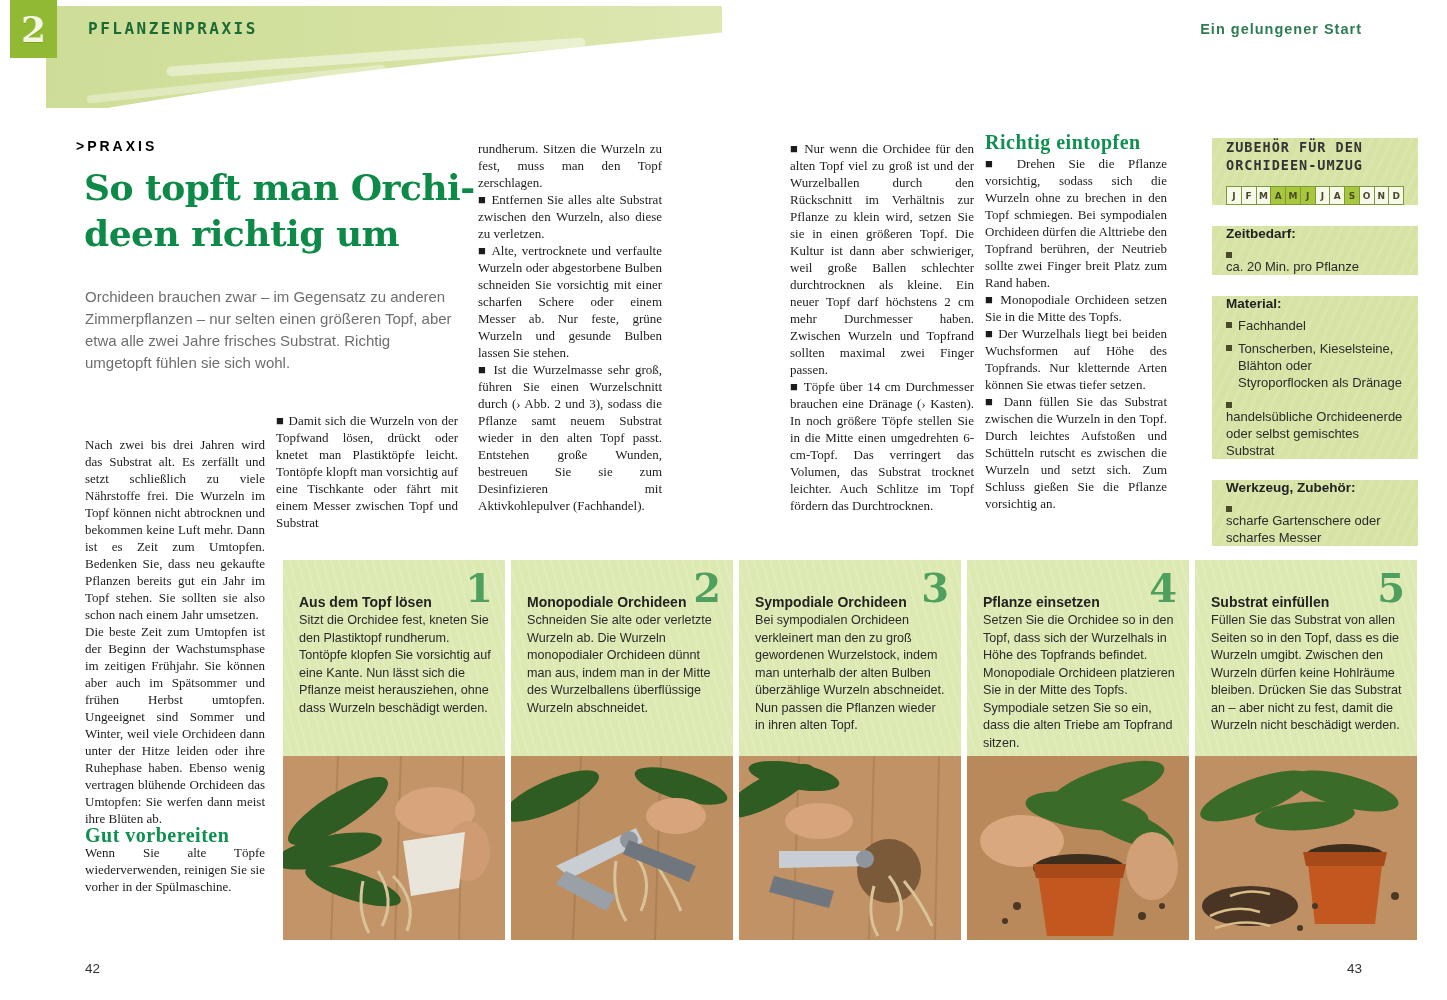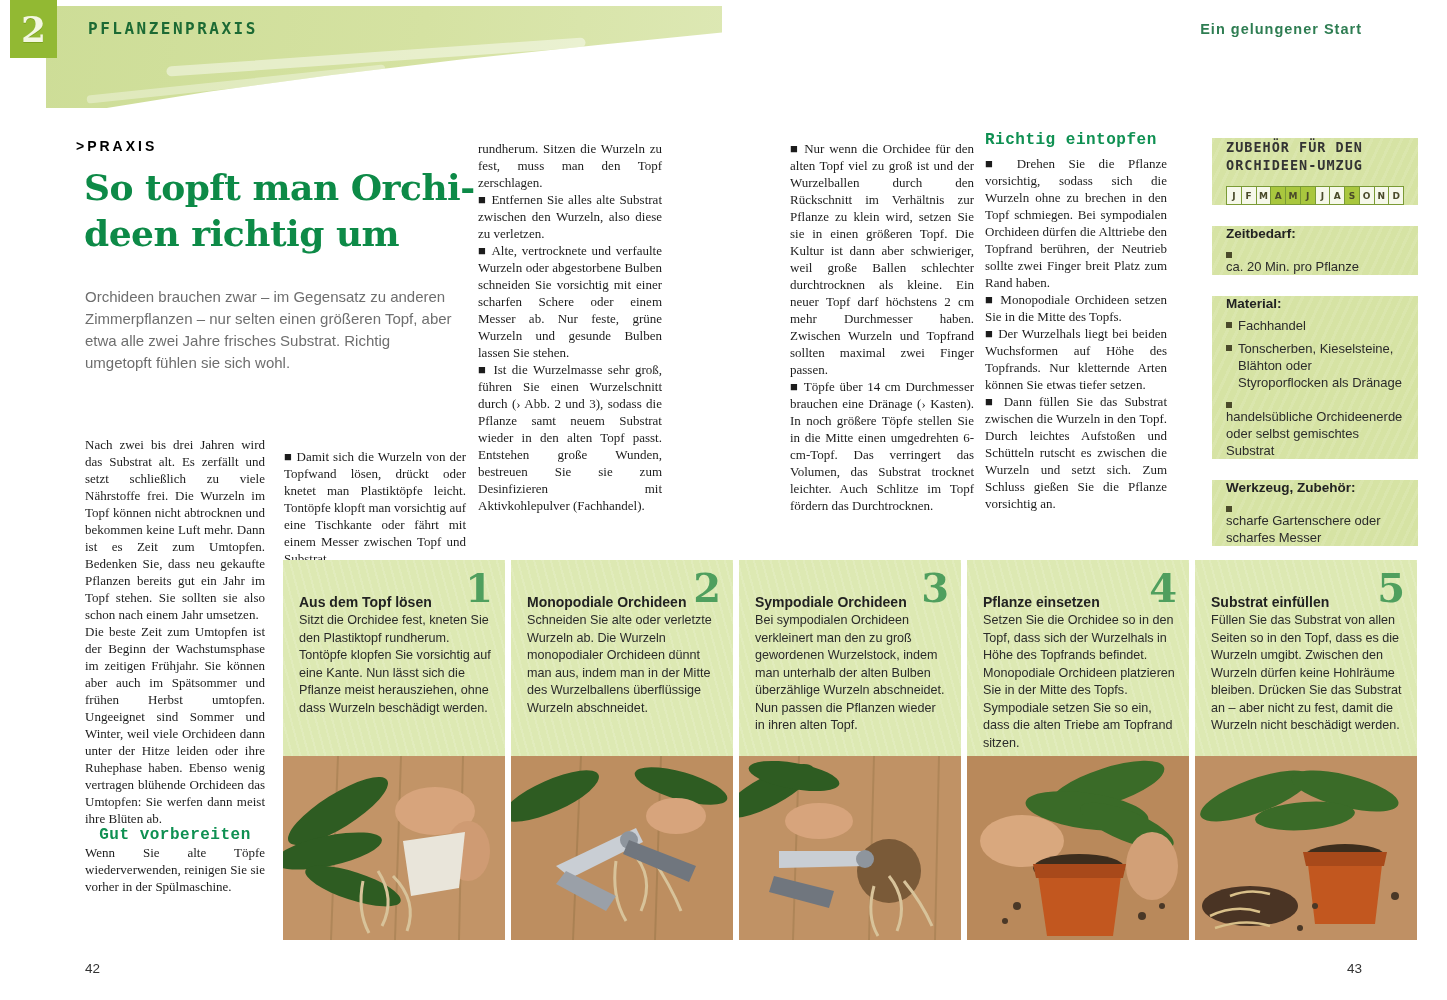--- a/index.html
+++ b/index.html
@@ -54,27 +54,27 @@
   }
 
   
   .col {
     position:absolute; text-align:justify;
     font-family:"Liberation Serif", serif; font-size:13px; line-height:17px;
     color:#1c1c1c; overflow-wrap:break-word;
   }
   .col p { margin:0; }
   .col-1 { left:85px;  top:436px; width:180px; }
-  .col-2 { left:284px; top:412px; width:182px;margin-top:36px; }
+  .col-2 { left:276px; top:412px; width:182px; }
   .col-3 { left:478px; top:140px; width:184px; }
   .col-4 { left:790px; top:140px; width:184px; }
   .col-5 { left:985px; top:155px; width:182px; }
   .subhead {
-    font-family:Liberation Mono, monospace; font-weight:bold; font-size:16px;
-    letter-spacing:0.5px; color:#0f9052; text-align:center; margin:0;
+    font-family:Liberation Serif, serif; font-weight:bold; font-size:20px;
+    letter-spacing:0.5px; color:#0f9052; text-align:left; margin:0;
   }
   .subhead-gut { margin-top:26px; margin-bottom:6px; }
   .subhead-richtig { position:absolute; left:985px; top:131px; }
 
   
   .sidebar { position:absolute; left:1212px; top:138px; width:206px; }
   .sb-block {
     background:#d6e3a4; padding:0 14px; margin-bottom:21px;
     background-image:repeating-linear-gradient(115deg, rgba(255,255,255,.10) 0 3px, rgba(0,0,0,0) 3px 9px);
     font-family:"Liberation Sans", sans-serif; color:#2b2b2b;

